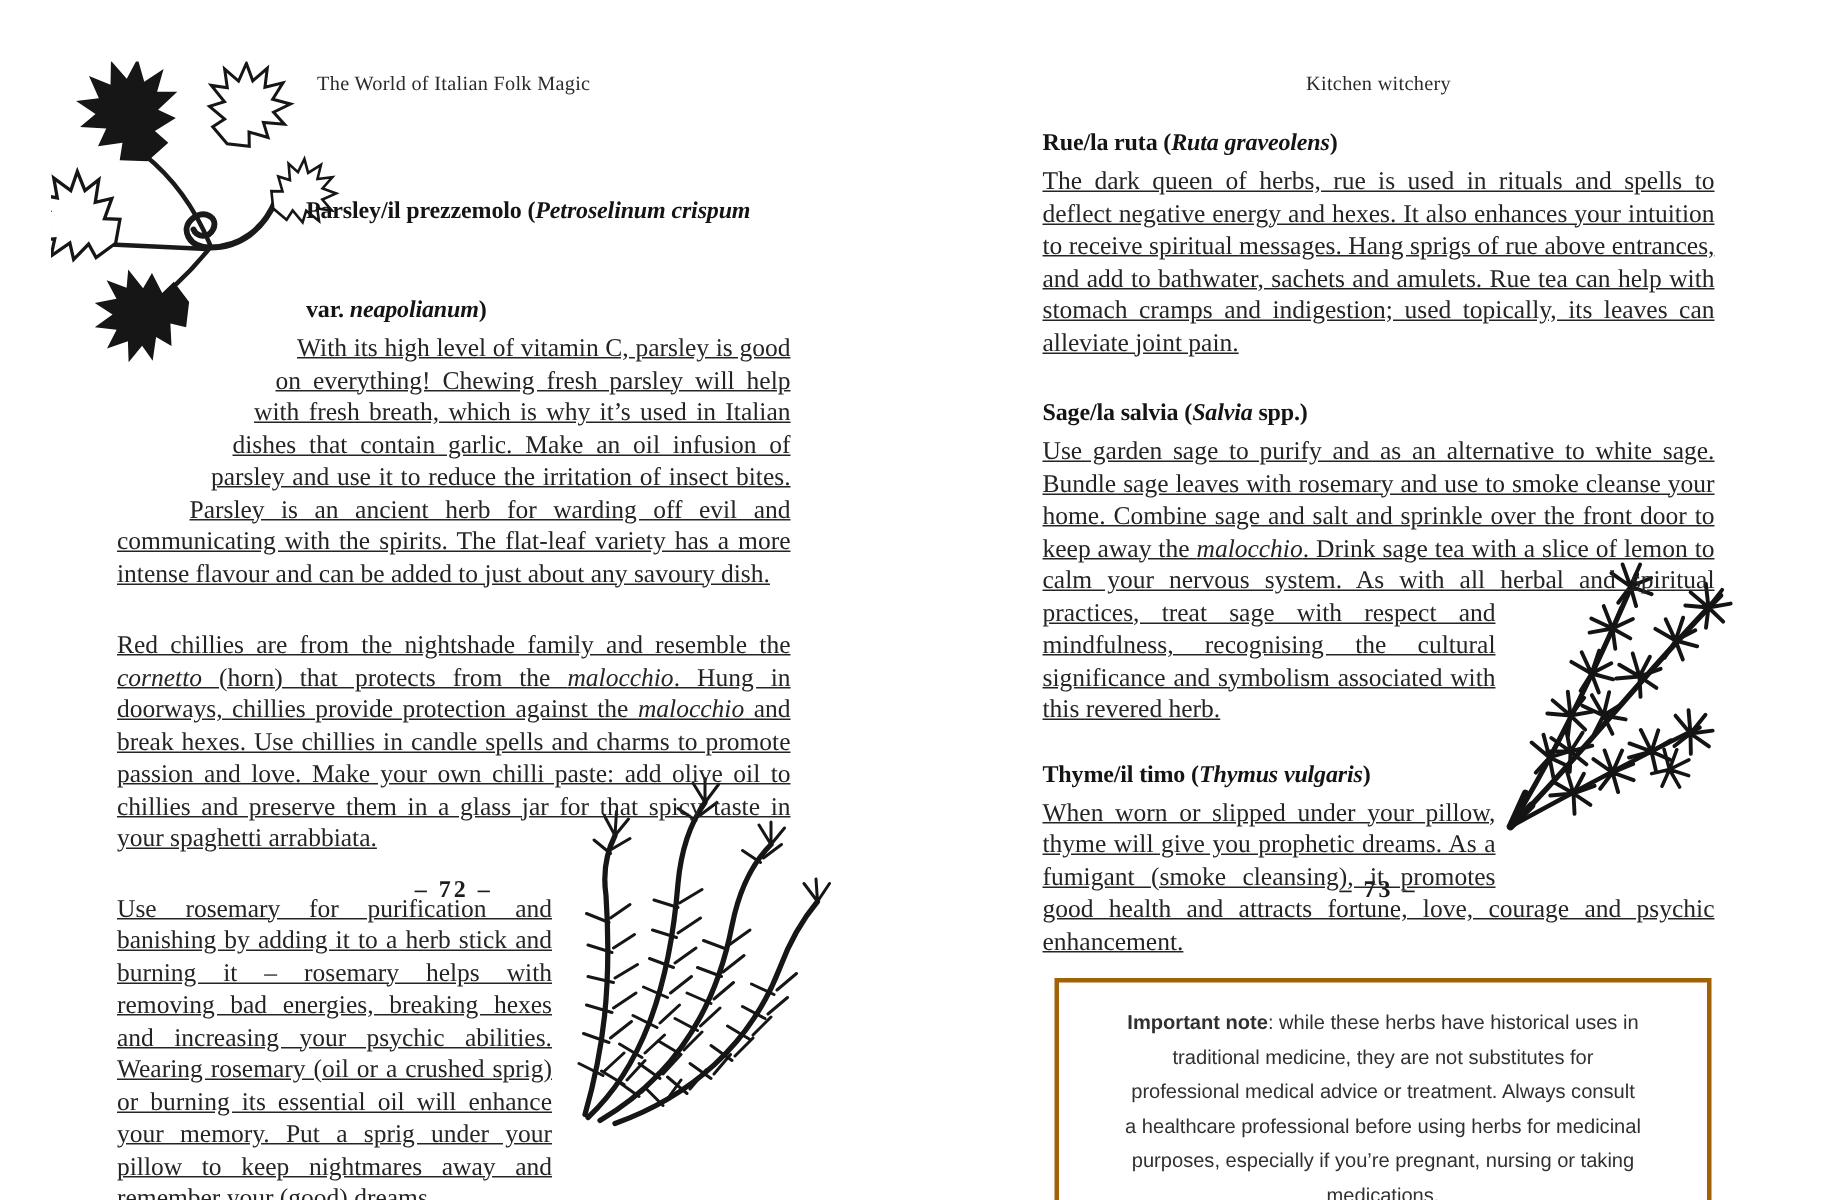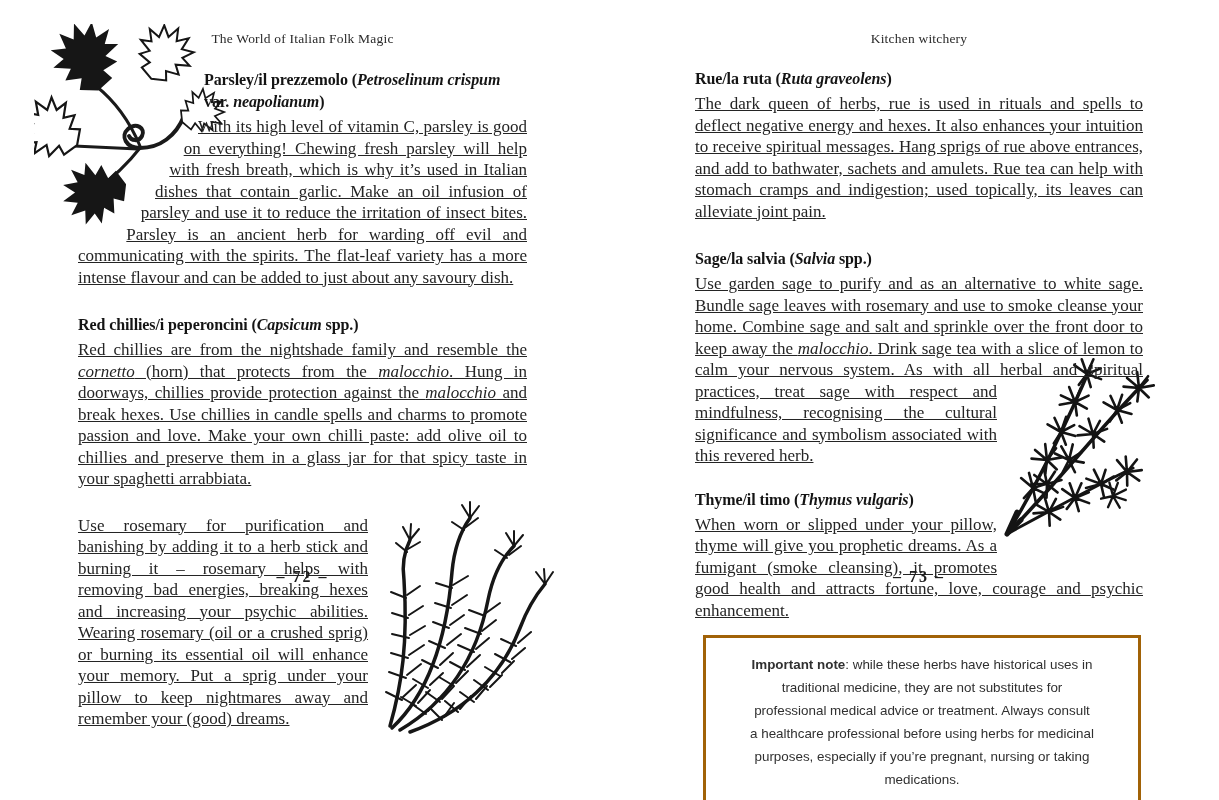--- a/index.html
+++ b/index.html
@@ -3,41 +3,41 @@
 <meta charset="utf-8">
 <style>
   * { box-sizing: border-box; }
   html,body { margin:0; padding:0; }
   body {
     width:1219px; height:800px; position:relative;
     background:#ffffff; overflow:hidden;
     font-family:"Liberation Serif", serif;
     color:#1f1f1f;
   }
-  .page { position:absolute; top:0; height:618px; }
+  .page { position:absolute; top:17px; height:618px; }
   .page-left  { left:78px;  width:449px; }
   .page-right { left:695px; width:448px; }
 
   .running-head {
     position:absolute; top:31px; left:0; right:0;
     text-align:center; font-size:13.5px; color:#2a2a2a; letter-spacing:0.2px;
   }
   .page-number {
     position:absolute; bottom:32px; left:0; right:0;
     text-align:center; font-size:16px; font-weight:700; letter-spacing:2px; color:#1d1d1d;
   }
 
   .content { position:relative; padding-top:68px; }
   .page-left .content { padding-top:69px; }
 
   .herb-heading {
     font-size:16px; font-weight:700; line-height:22px;
     margin:0 0 3px 0; letter-spacing:-0.1px; color:#141414;
   }
-  .ph-line { display:block; padding-left:126px; white-space:nowrap; }
+  .ph-line { display:block; padding-left:126px; white-space:nowrap;margin-top:44px; }
 
   .body-text {
     font-size:17px; line-height:21.5px; text-align:justify;
     margin:0; color:#242424;text-decoration:underline;
   }
   .pt-n {}
   .pt-i  { font-style:italic; }
   .pt-b  { font-weight:700; }
   .pt-bi { font-weight:700; font-style:italic; }
 
@@ -112,21 +112,20 @@
   <div class="content">
     <div class="section sec-parsley">
       <h3 class="herb-heading">
         <span class="ph-line"><span class="pt-b">Parsley/il prezzemolo (</span><span class="pt-bi">Petroselinum crispum</span></span>
         <span class="ph-line"><span class="pt-b">var. </span><span class="pt-bi">neapolianum</span><span class="pt-b">)</span></span>
       </h3>
       <p class="body-text"><span class="wrap-parsley"></span><span><span class="pt-n">With its high level of vitamin C, parsley is good on everything! Chewing fresh parsley will help with fresh breath, which is why it’s used in Italian dishes that contain garlic. Make an oil infusion of parsley and use it to reduce the irritation of insect bites. Parsley is an ancient herb for warding off evil and communicating with the spirits. The flat-leaf variety has a more intense flavour and can be added to just about any savoury dish.</span></span></p>
     </div>
 
     <div class="section sec-chillies">
-      <h3 class="herb-heading"><span class="pt-b">Red chillies/i peperoncini (</span><span class="pt-bi">Capsicum</span><span class="pt-b"> spp.)</span></h3>
       <p class="body-text"><span class="pt-n">Red chillies are from the nightshade family and resemble the </span><span class="pt-i">cornetto</span><span class="pt-n"> (horn) that protects from the </span><span class="pt-i">malocchio</span><span class="pt-n">. Hung in doorways, chillies provide protection against the </span><span class="pt-i">malocchio</span><span class="pt-n"> and break hexes. Use chillies in candle spells and charms to promote passion and love. Make your own chilli paste: add olive oil to chillies and preserve them in a glass jar for that spicy taste in your spaghetti arrabbiata.</span></p>
     </div>
 
     <div class="section sec-rosemary">
       <p class="body-text"><span class="wrap-rosemary"></span><span><span class="pt-n">Use rosemary for purification and banishing by adding it to a herb stick and burning it – rosemary helps with removing bad energies, breaking hexes and increasing your psychic abilities. Wearing rosemary (oil or a crushed sprig) or burning its essential oil will enhance your memory. Put a sprig under your pillow to keep nightmares away and remember your (good) dreams.</span></span></p>
     </div>
   </div>
 
   <div class="page-number">– 72 –</div>
 </div>

